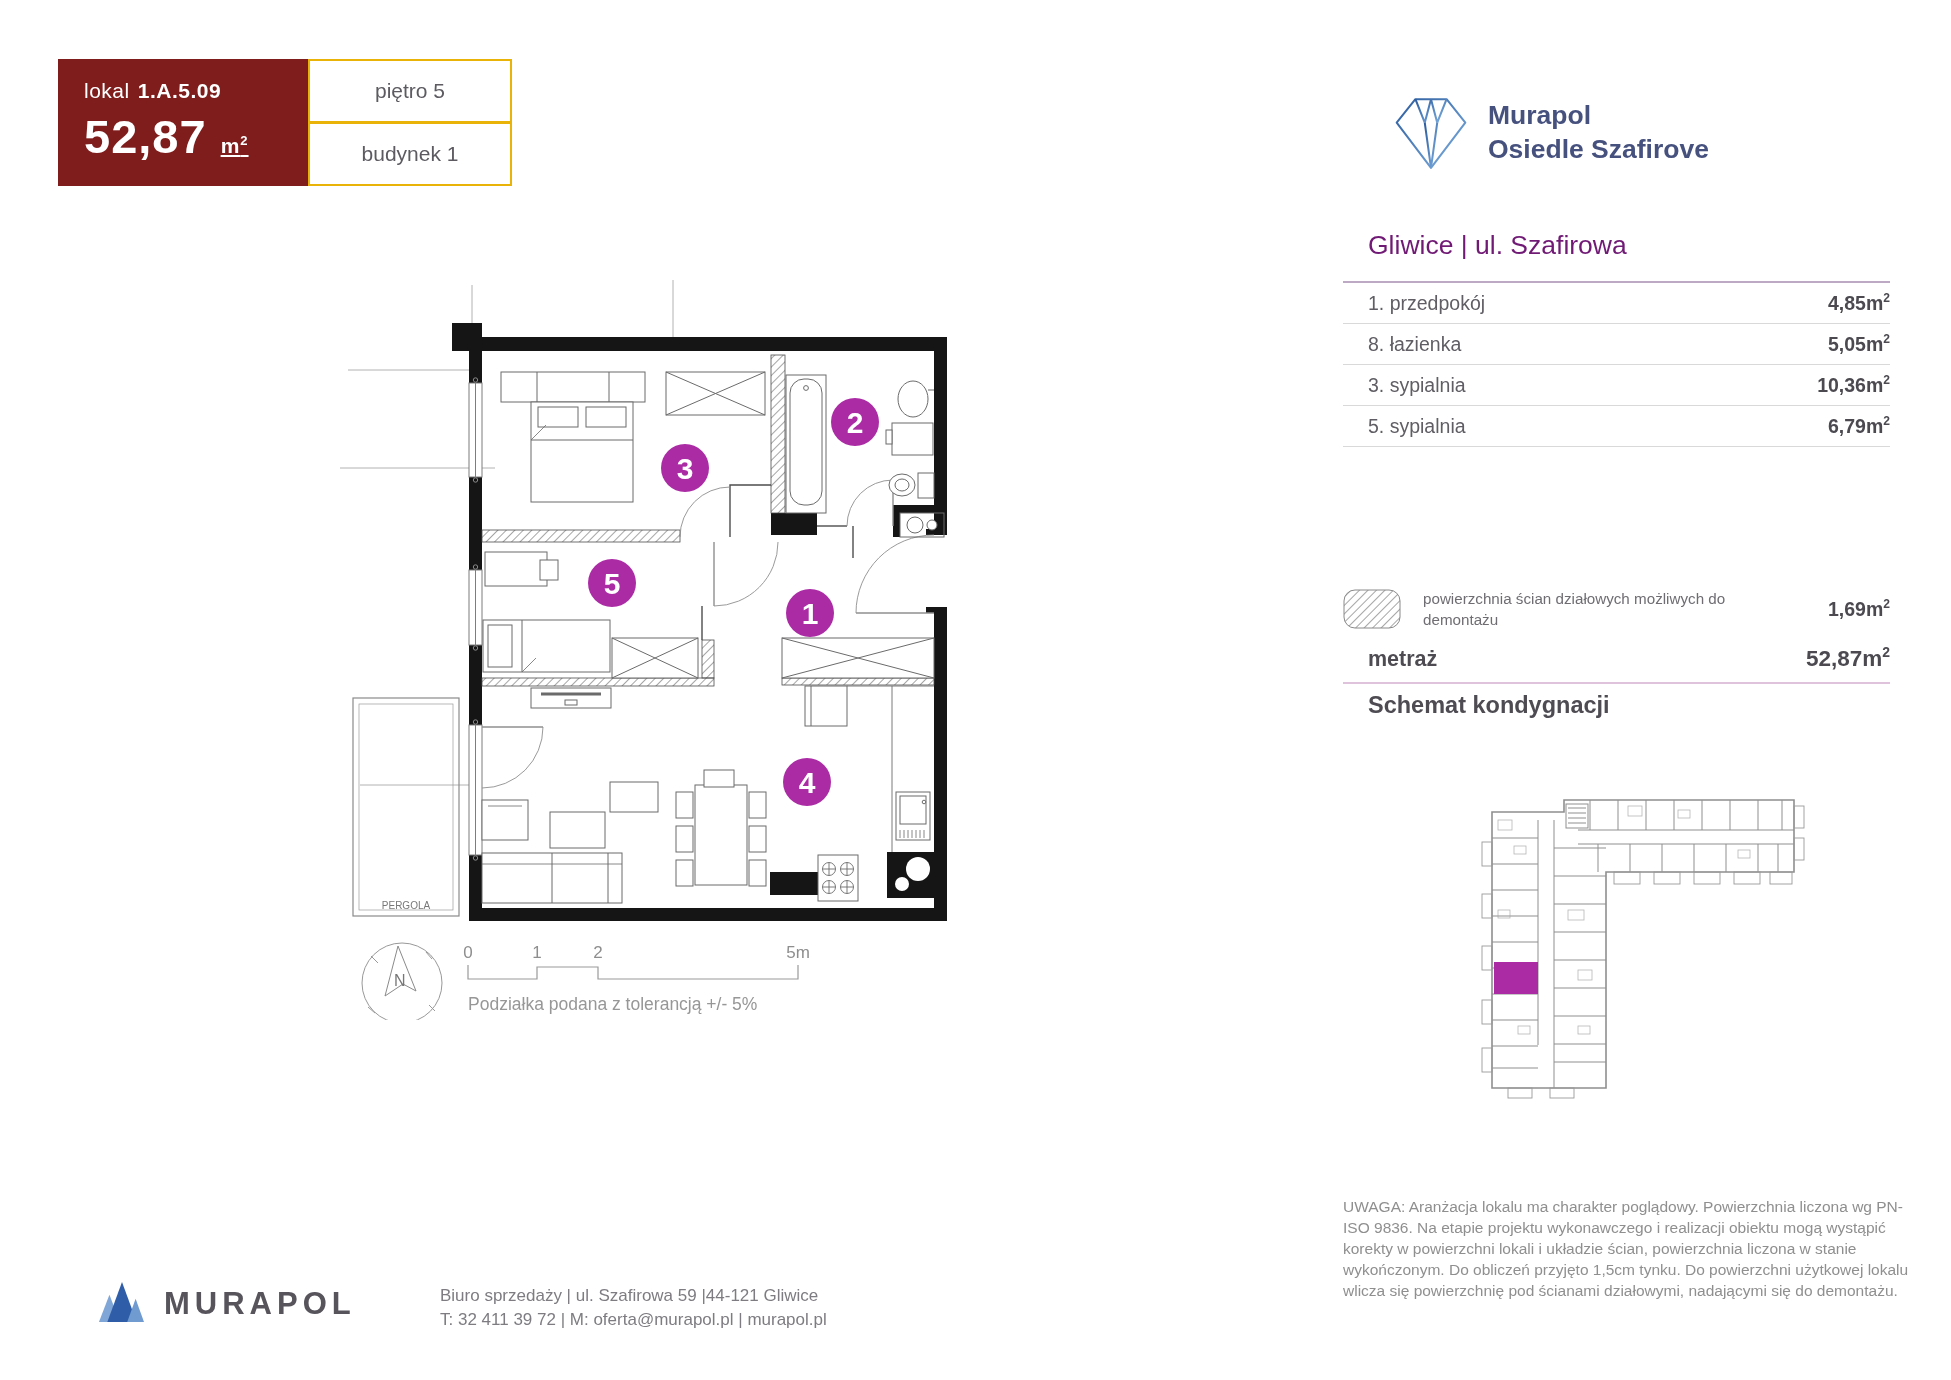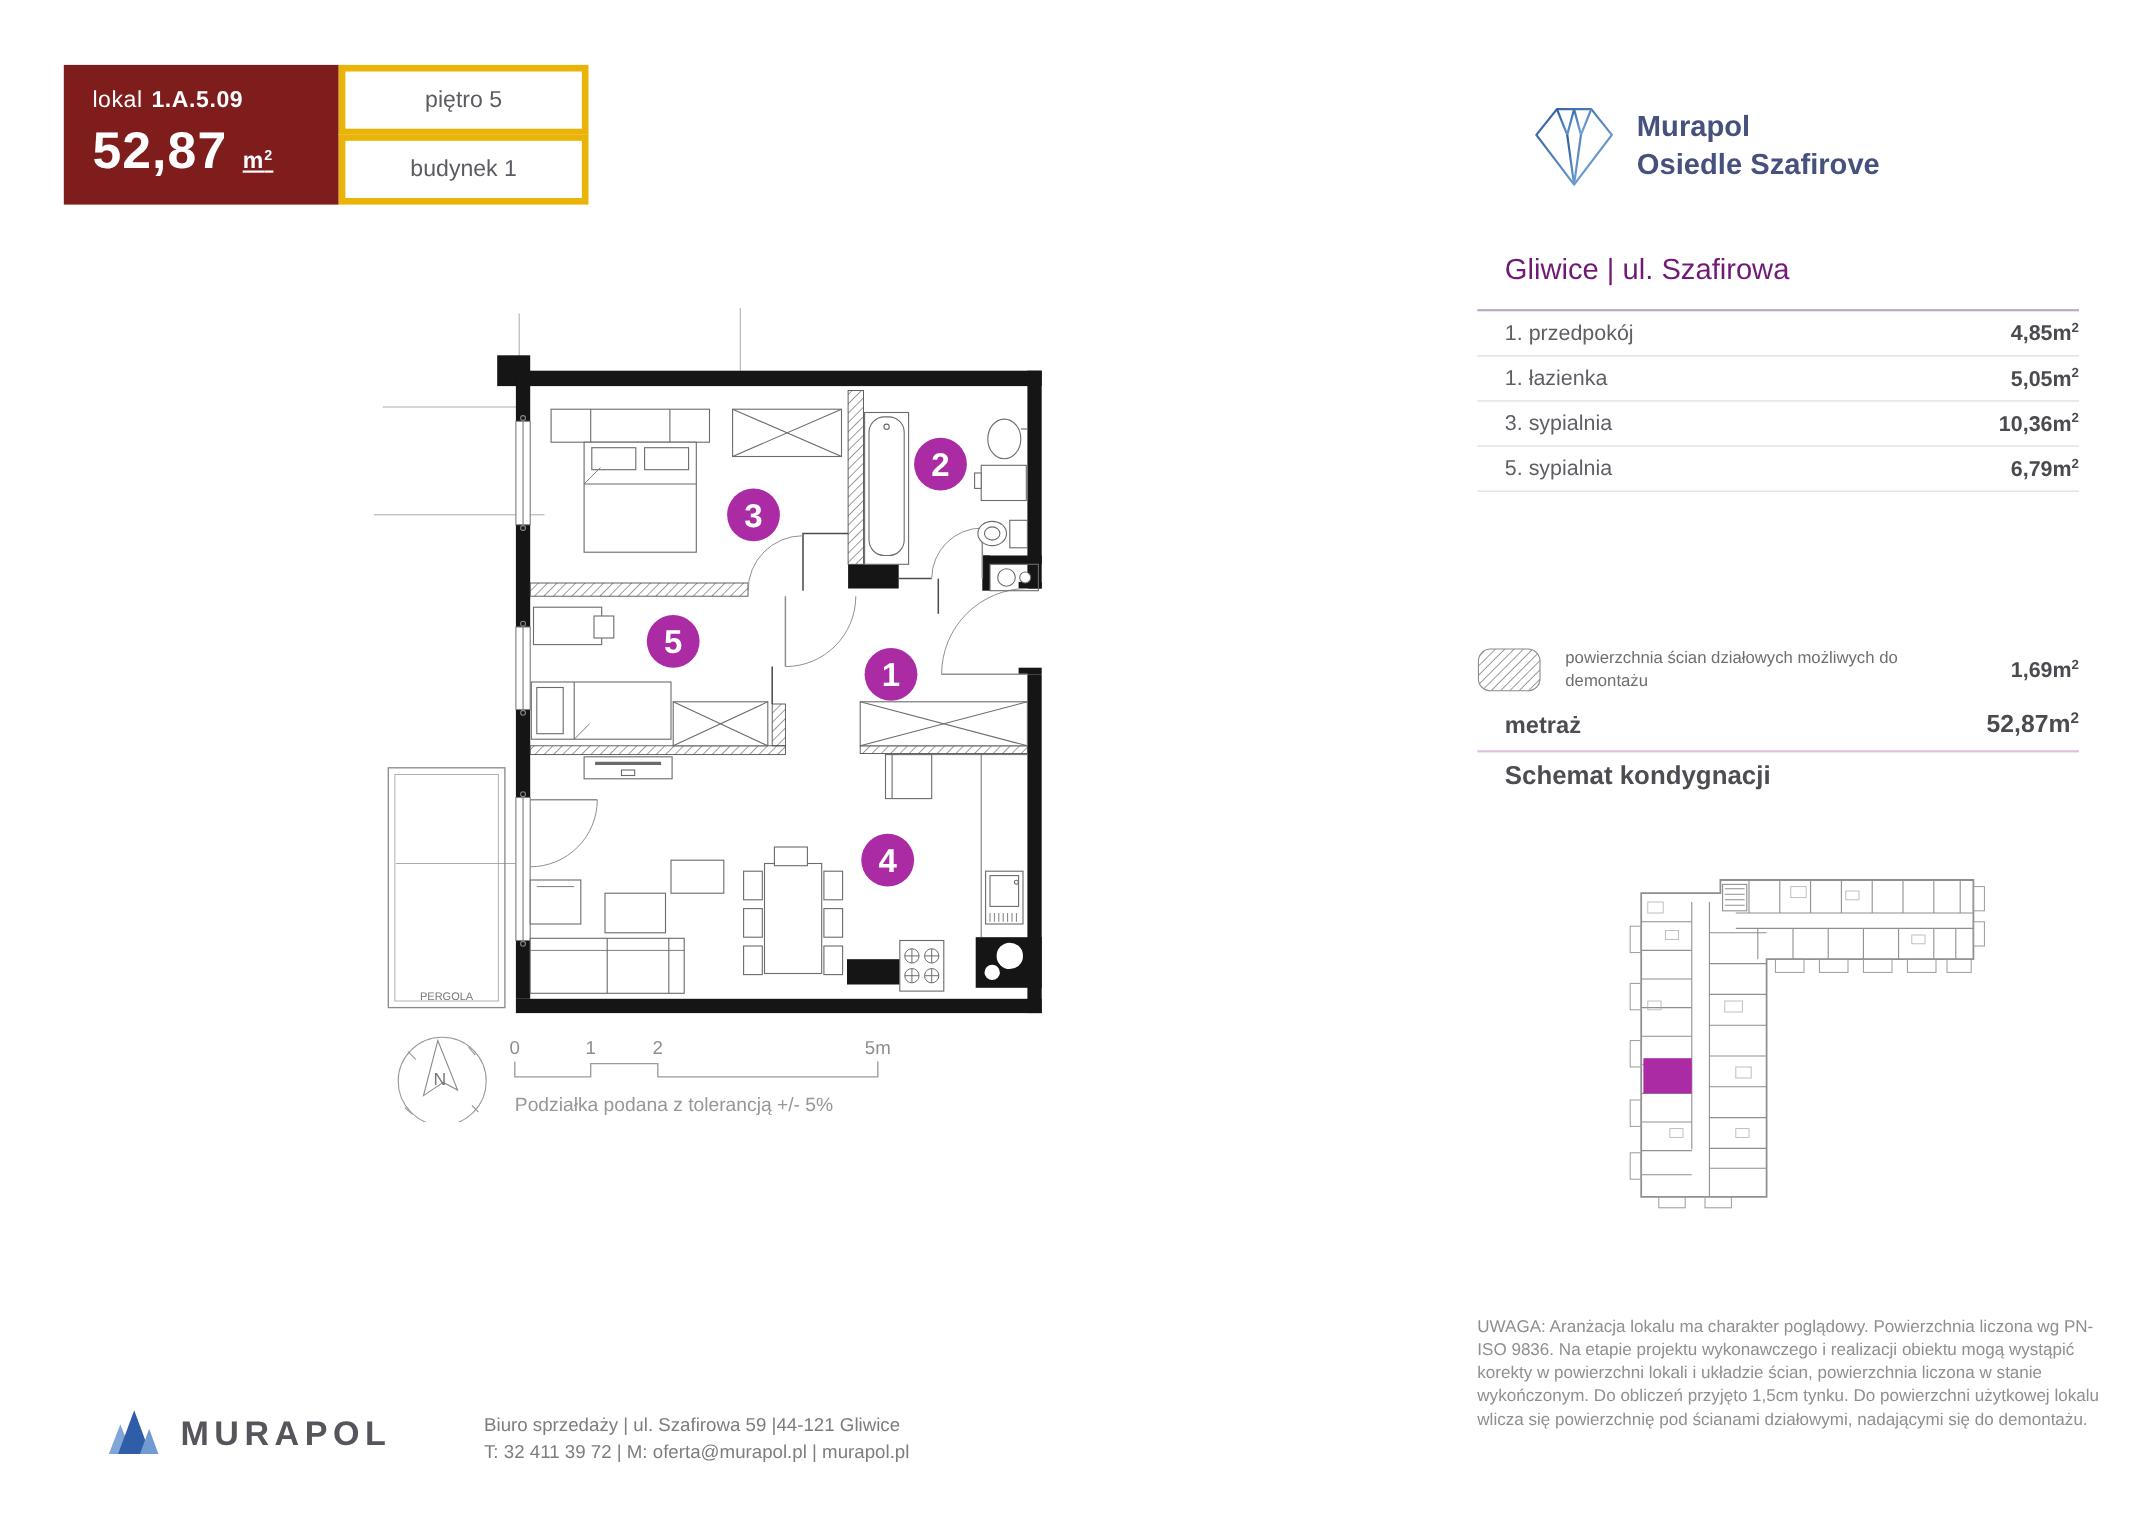--- a/index.html
+++ b/index.html
@@ -7,21 +7,21 @@
               font-family:"Liberation Sans", sans-serif; color:#5a575d; }
   .abs { position:absolute; }
 
   
   .lokal-box { left:58px; top:59px; width:250px; height:127px; background:#7f1d1d; color:#fff; padding:20px 0 0 26px; }
   .lokal-line1 { font-size:21px; font-weight:300; letter-spacing:.5px; }
   .lokal-line1 b { font-weight:700; margin-left:8px; }
   .lokal-line2 { margin-top:6px; font-size:47px; font-weight:700; letter-spacing:1px; }
   .lokal-line2 .unit { font-size:21px; font-weight:700; margin-left:14px;text-decoration:underline; }
   sup { font-size:.62em; }
-  .meta-box { left:308px; width:227px; height:64px; background:#fff; border:6px solid #eab308;
+  .meta-box { left:308px; width:204px; height:64px; background:#fff; border:2px solid #eab308;
               display:flex; align-items:center; justify-content:center; font-size:21px; color:#5d5b61; }
   .meta-box.b2 { top:122px; }
 
   
   .brand { left:1392px; top:90px; display:flex; gap:18px; align-items:flex-start; }
   .brand-name { font-size:26.5px; font-weight:700; color:#46517e; line-height:34px; padding-top:8px; }
 
   
   .location { left:1368px; top:230px; font-size:26.5px; color:#701a75; }
   .rooms { left:1343px; top:281px; width:547px; border-top:2px solid #bda9c4; }
@@ -87,21 +87,21 @@
 </div>
 
 <div class="abs location">Gliwice | ul. Szafirowa</div>
 
 <div class="abs rooms">
   <div class="room-row">
     <span class="room-name">1. przedpokój</span>
     <span class="room-area"><span>4,85</span><span>m</span><sup>2</sup></span>
   </div>
   <div class="room-row">
-    <span class="room-name">1. łazienka</span>
+    <span class="room-name">8. łazienka</span>
     <span class="room-area"><span>5,05</span><span>m</span><sup>2</sup></span>
   </div>
   <div class="room-row">
     <span class="room-name">3. sypialnia</span>
     <span class="room-area"><span>10,36</span><span>m</span><sup>2</sup></span>
   </div>
   <div class="room-row">
     <span class="room-name">5. sypialnia</span>
     <span class="room-area"><span>6,79</span><span>m</span><sup>2</sup></span>
   </div>

